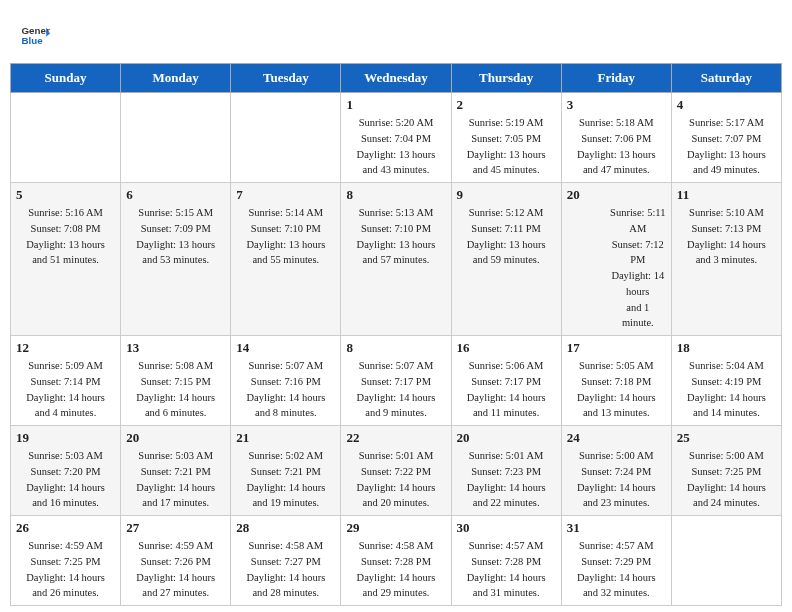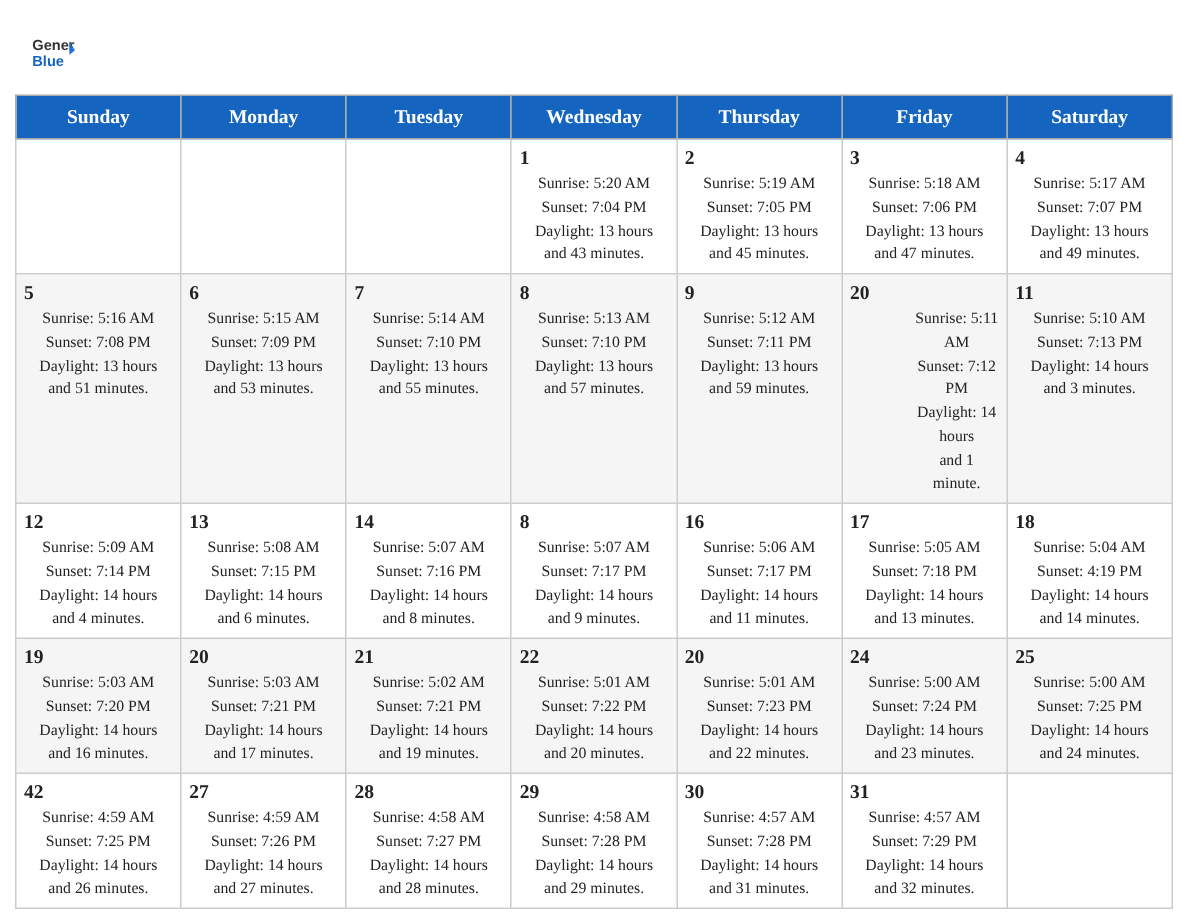--- a/index.html
+++ b/index.html
@@ -297,21 +297,21 @@
         <td>
           <span class="day-number">25</span>
           <div class="day-info" style="white-space: pre-line;">Sunrise: 5:00 AM
 Sunset: 7:25 PM
 Daylight: 14 hours
 and 24 minutes.</div>
         </td>
       </tr>
       <tr>
         <td>
-          <span class="day-number">42</span>
+          <span class="day-number">26</span>
           <div class="day-info" style="white-space: pre-line;">Sunrise: 4:59 AM
 Sunset: 7:25 PM
 Daylight: 14 hours
 and 26 minutes.</div>
         </td>
         <td>
           <span class="day-number">27</span>
           <div class="day-info" style="white-space: pre-line;">Sunrise: 4:59 AM
 Sunset: 7:26 PM
 Daylight: 14 hours

